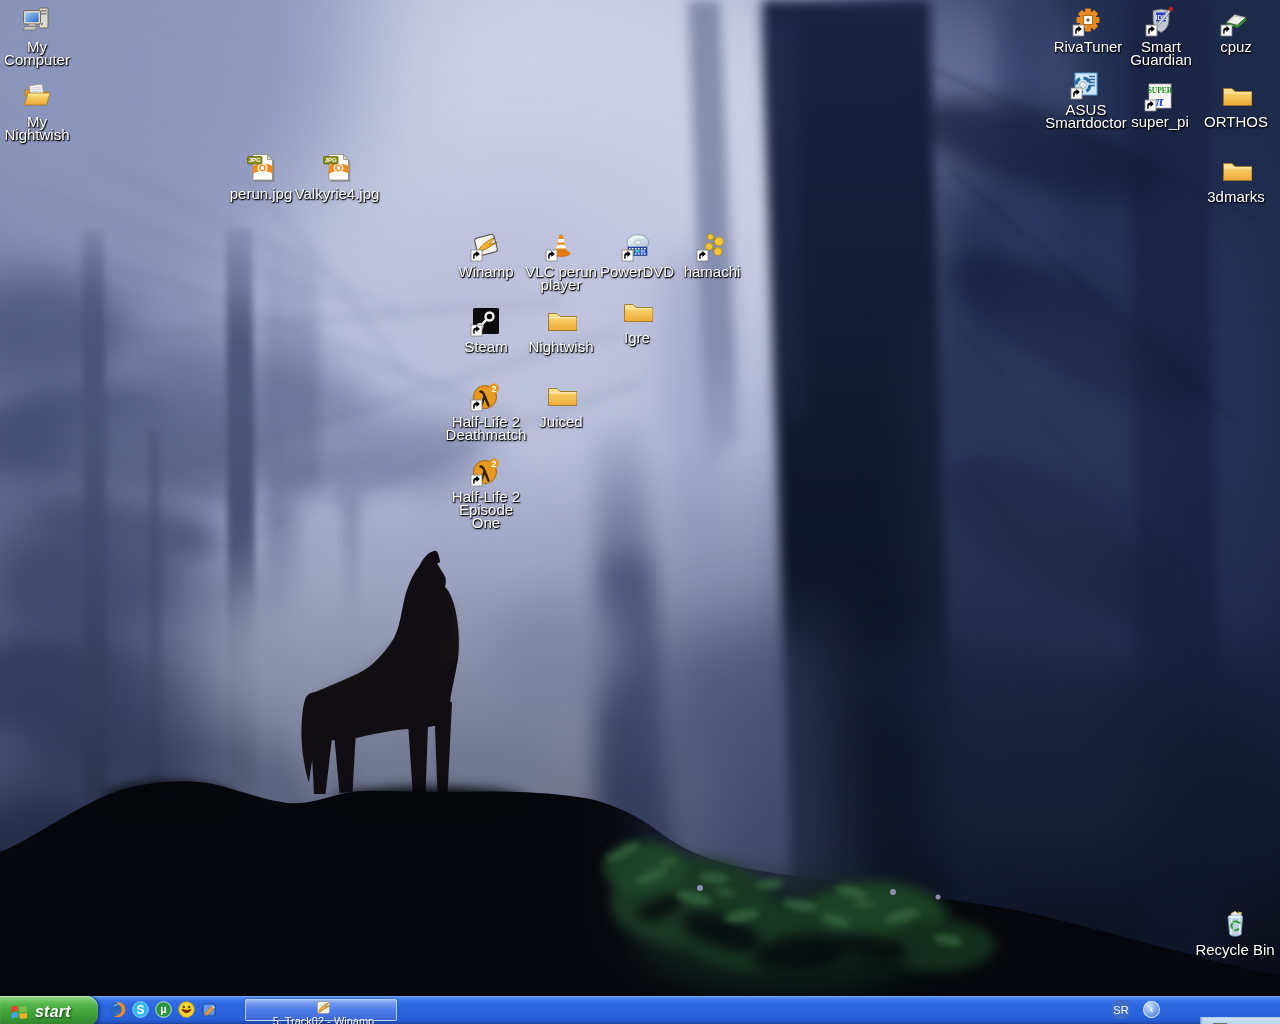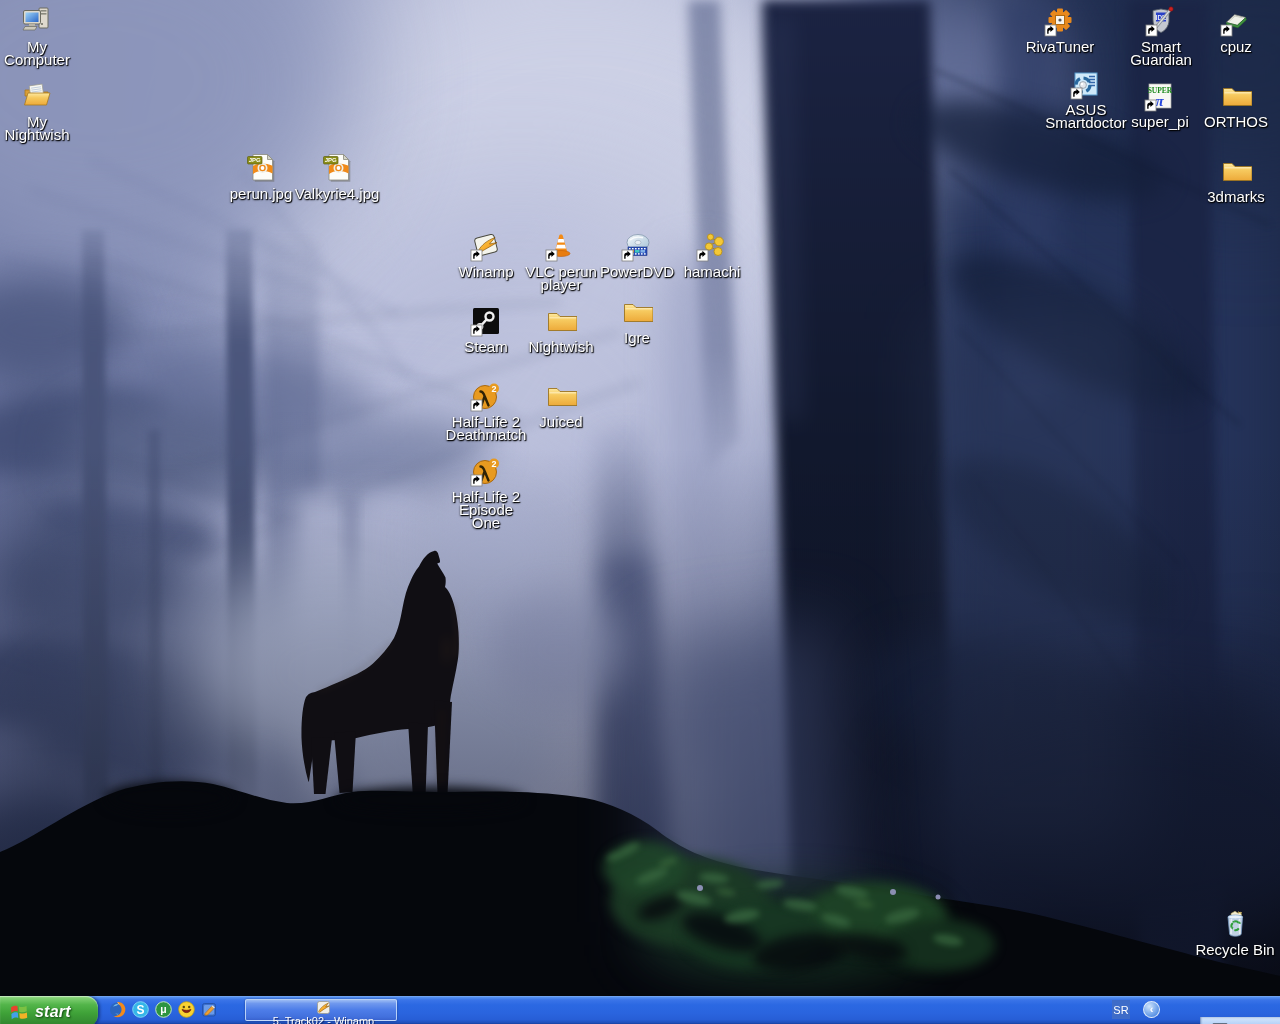--- a/index.html
+++ b/index.html
@@ -19,21 +19,21 @@
 #startbtn .txt{color:#fff;font-weight:bold;font-style:italic;font-size:16px;margin-left:5px;
   text-shadow:1px 1px 2px rgba(10,60,10,.9);letter-spacing:.2px;}
 #ql{position:absolute;left:109px;top:5px;display:flex;gap:6px;}
 #ql svg{display:block;}
 #taskbtn{position:absolute;left:245px;top:3px;width:152px;height:22px;border-radius:2px;
   background:linear-gradient(#9cbcf4 0%,#6e97ee 18%,#4d7de8 50%,#4270dd 85%,#3963cf 100%);
   border:1px solid rgba(205,225,252,.85);box-sizing:border-box;display:flex;align-items:center;
   box-shadow:0 0 2px rgba(0,0,20,.4);flex-direction:column;}
 #taskbtn .t{color:#fff;font-size:11px;margin-left:5px;text-shadow:1px 1px 1px rgba(0,0,40,.6);}
 #lang{position:absolute;left:1112px;top:4px;width:18px;height:19px;background:#3e6cc8;
-  color:#fff;font-size:11px;display:flex;align-items:center;justify-content:center;}
+  color:#fff;font-size:11px;display:flex;align-items:center;justify-content:center;border-radius:7px;}
 #tray{position:absolute;left:1200px;top:0;width:130px;height:32px;
   background:linear-gradient(#d5e6fc 0%,#b3d0f7 25%,#95bbf0 55%,#a5c6f3 80%,#c4dcfa 100%);
   box-shadow:inset 1px 0 2px rgba(20,50,120,.5);margin-top:21px;}
 #tray .icons{position:absolute;left:12px;top:6px;display:flex;gap:3px;}
 #clock{position:absolute;right:8px;top:0;height:28px;display:flex;align-items:center;
   color:#1b3a8e;font-size:10.5px;letter-spacing:-.2px;}
 #chev{position:absolute;left:1143px;top:5px;width:17px;height:17px;border-radius:50%;
   background:radial-gradient(circle at 35% 30%,#cfe4fb,#5e95e6 70%,#3a6fd0);
   border:1px solid rgba(255,255,255,.75);box-sizing:border-box;color:#fff;font-size:11px;font-weight:bold;
   display:flex;align-items:center;justify-content:center;line-height:1;}
@@ -525,21 +525,21 @@
  <g>
           <rect x="1" y="20" width="11" height="11" fill="#fff" stroke="#808080" stroke-width=".8"></rect>
  <path d="M3.2,28.8 L3.2,25.2 C3.2,23.2 4.6,22.4 6.4,22.4 L6.4,20.8 L9.8,23.9 L6.4,27 L6.4,25.3 C5,25.3 4.6,25.8 4.6,26.8 L4.6,28.8 Z" fill="#000"></path>
         </g>
 </svg>
     </div>
     <div class="lb">Half-Life 2
 Episode One</div>
   </div>
 
-<div class="ic" style="left:1020px;top:5px">
+<div class="ic" style="left:1048px;top:5px">
     <div class="im">
       <svg width="32" height="32" viewBox="0 0 32 32">
  <g fill="#e8891d">
  <rect x="13" y="3.5" width="6" height="23" rx="1"></rect>
  <rect x="13" y="3.5" width="6" height="23" rx="1" transform="rotate(45 16 15)"></rect>
  <rect x="13" y="3.5" width="6" height="23" rx="1" transform="rotate(90 16 15)"></rect>
  <rect x="13" y="3.5" width="6" height="23" rx="1" transform="rotate(135 16 15)"></rect>
  <circle cx="16" cy="15" r="8.5"></circle>
         </g>
  <rect x="11.5" y="10.5" width="9" height="9" fill="#f8f4ec" stroke="#b06a10" stroke-width="1"></rect>

